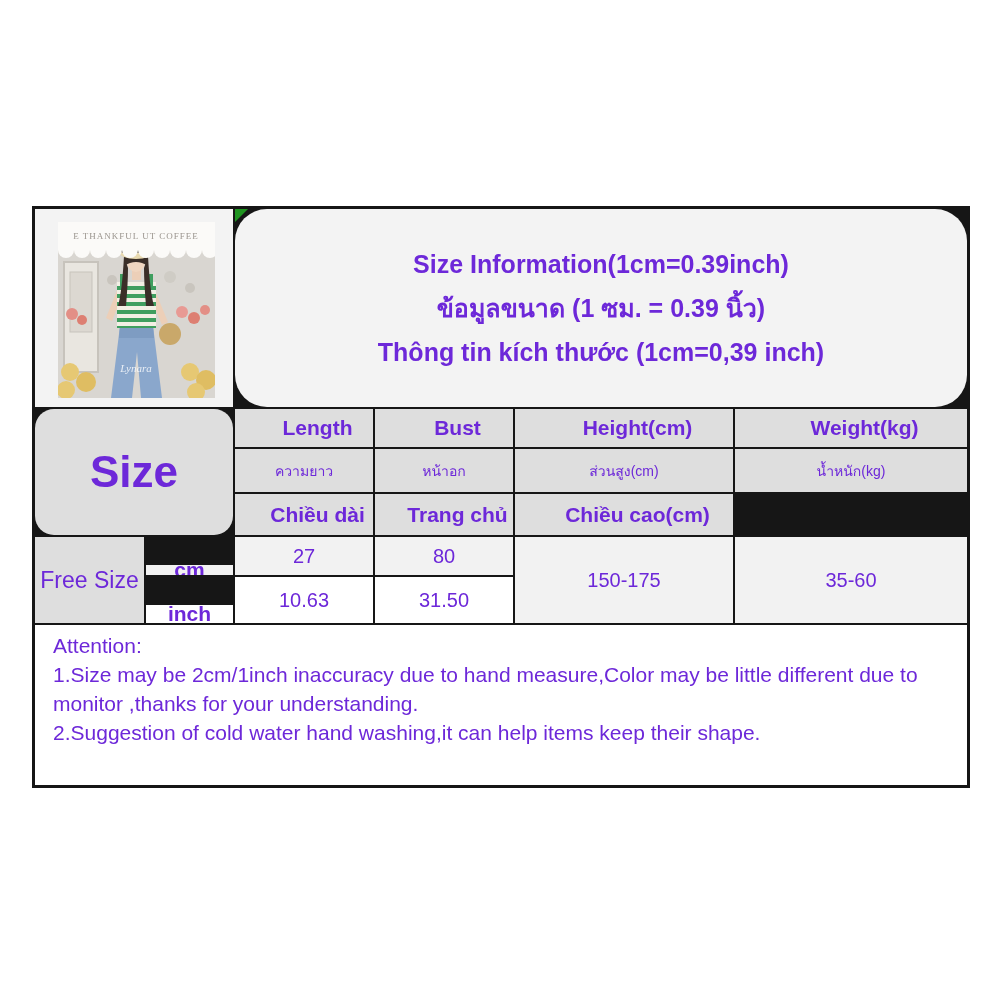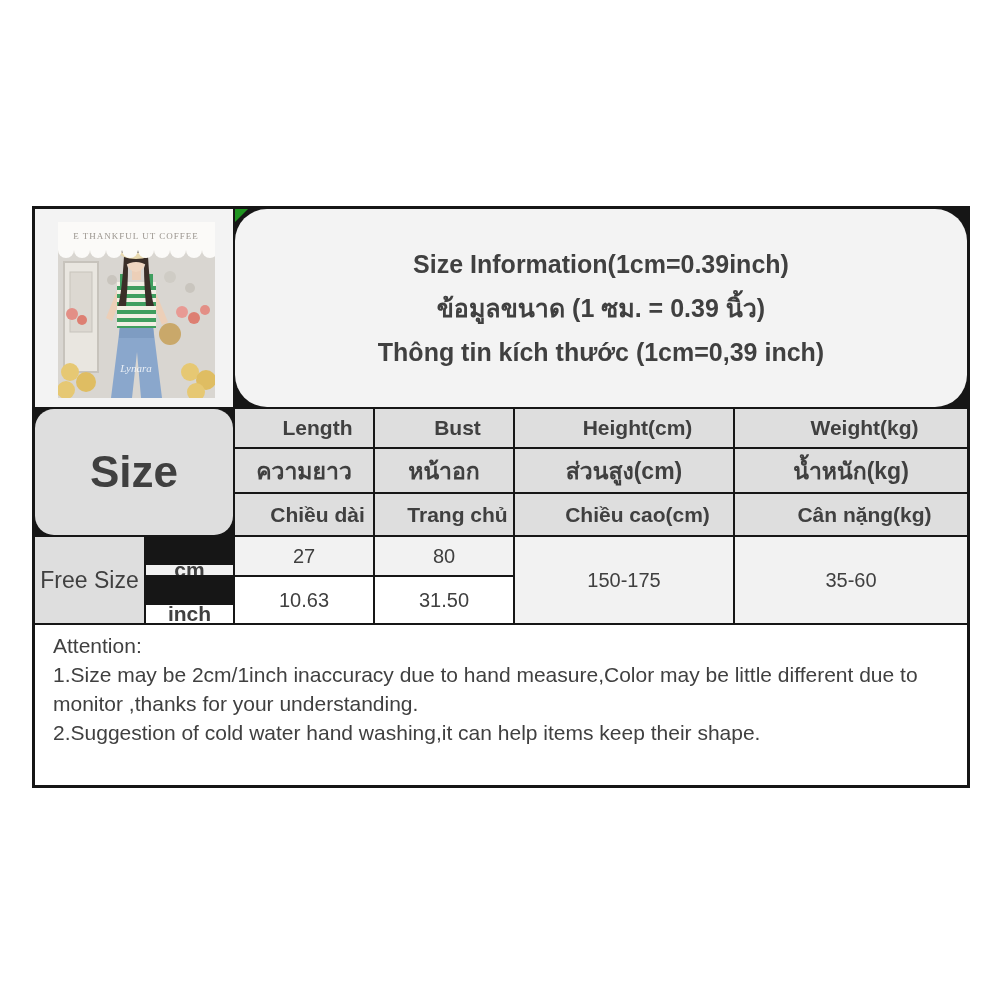--- a/index.html
+++ b/index.html
@@ -1,34 +1,34 @@
 <!DOCTYPE html>
 <html><head>
 <meta charset="utf-8">
 <style>
   html,body{margin:0;padding:0;background:#fff;}
   .canvas{position:relative;width:1002px;height:1002px;background:#ffffff;overflow:hidden;
-          font-family:"Liberation Sans",sans-serif;color:#404040;}
+          font-family:"Liberation Sans",sans-serif;color:#6d28d9;}
   .sheet{position:absolute;left:32px;top:206px;width:938px;height:582px;box-sizing:border-box;
          border:3px solid #161616;background:#161616;display:grid;gap:2px;
          grid-template-columns:109px 87px 138px 138px 218px 232px;
          grid-template-rows:198px 38px 43px 41px 38px 46px 160px;}
   .c{display:flex;align-items:center;justify-content:center;text-align:center;overflow:hidden;}
   .bg-head{background:#dedede;}
   .bg-light{background:#f2f2f2;}
   .bg-white{background:#ffffff;}
   .photo-cell{grid-column:1/3;grid-row:1;background:#f3f3f3;position:relative;}
   .title-cell{grid-column:3/7;grid-row:1;background:#f3f3f3;position:relative;
               display:flex;flex-direction:column;align-items:center;justify-content:center;border-radius:32px;}
   .title-line{font-weight:bold;font-size:25px;line-height:44px;white-space:nowrap;}
   .corner-flag{position:absolute;top:0;left:0;width:0;height:0;
                border-top:13px solid #1f9420;border-right:13px solid transparent;}
   .size-cell{grid-column:1/3;grid-row:2/5;font-weight:bold;font-size:44px;border-radius:19px;}
   .hdr{font-weight:bold;font-size:21px;padding-left:27px;}
-  .hdr-th{font-weight:bold;font-size:23px;}
+  .hdr-th{font-weight:normal;font-size:14px;}
   .freesize-cell{grid-column:1;grid-row:5/7;font-weight:normal;font-size:23px;}
   .unit{font-weight:bold;font-size:21px;margin-top:28px;}
   .val{font-size:20px;font-weight:400;}
   .span2{grid-row:5/7;}
   .attention-cell{grid-column:1/7;grid-row:7;background:#ffffff;display:block;
                   text-align:left;padding:6px 18px;box-sizing:border-box;}
   .att-line{font-size:21px;font-weight:400;line-height:29px;white-space:nowrap;}
   .photo-art{position:absolute;left:23px;top:13px;}
 </style>
 </head>
@@ -123,21 +123,20 @@
     <div class="c hdr bg-head" style="grid-row:2">Weight(kg)</div>
 
     <div class="c hdr-th bg-head" style="grid-row:3">ความยาว</div>
     <div class="c hdr-th bg-head" style="grid-row:3">หน้าอก</div>
     <div class="c hdr-th bg-head" style="grid-row:3">ส่วนสูง(cm)</div>
     <div class="c hdr-th bg-head" style="grid-row:3">น้ำหนัก(kg)</div>
 
     <div class="c hdr bg-head" style="grid-row:4">Chiều dài</div>
     <div class="c hdr bg-head" style="grid-row:4">Trang chủ</div>
     <div class="c hdr bg-head" style="grid-row:4">Chiều cao(cm)</div>
-    <div class="c hdr bg-head" style="grid-row:4">Cân nặng(kg)</div>
 
     <div class="c freesize-cell bg-head">Free Size</div>
     <div class="c unit bg-light" style="grid-column:2;grid-row:5">cm</div>
     <div class="c unit bg-white" style="grid-column:2;grid-row:6">inch</div>
 
     <div class="c val bg-light" style="grid-column:3;grid-row:5">27</div>
     <div class="c val bg-light" style="grid-column:4;grid-row:5">80</div>
     <div class="c val bg-white" style="grid-column:3;grid-row:6">10.63</div>
     <div class="c val bg-white" style="grid-column:4;grid-row:6">31.50</div>
 

